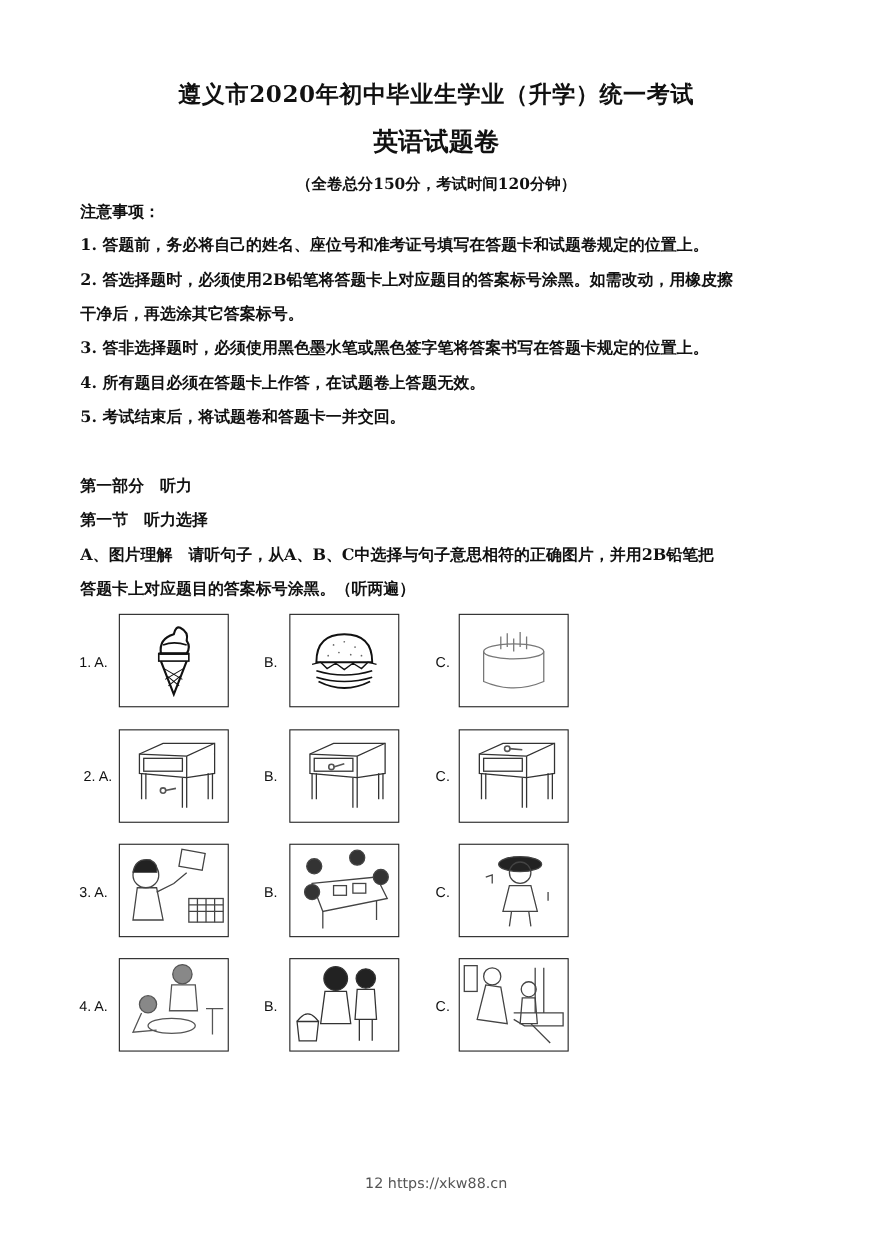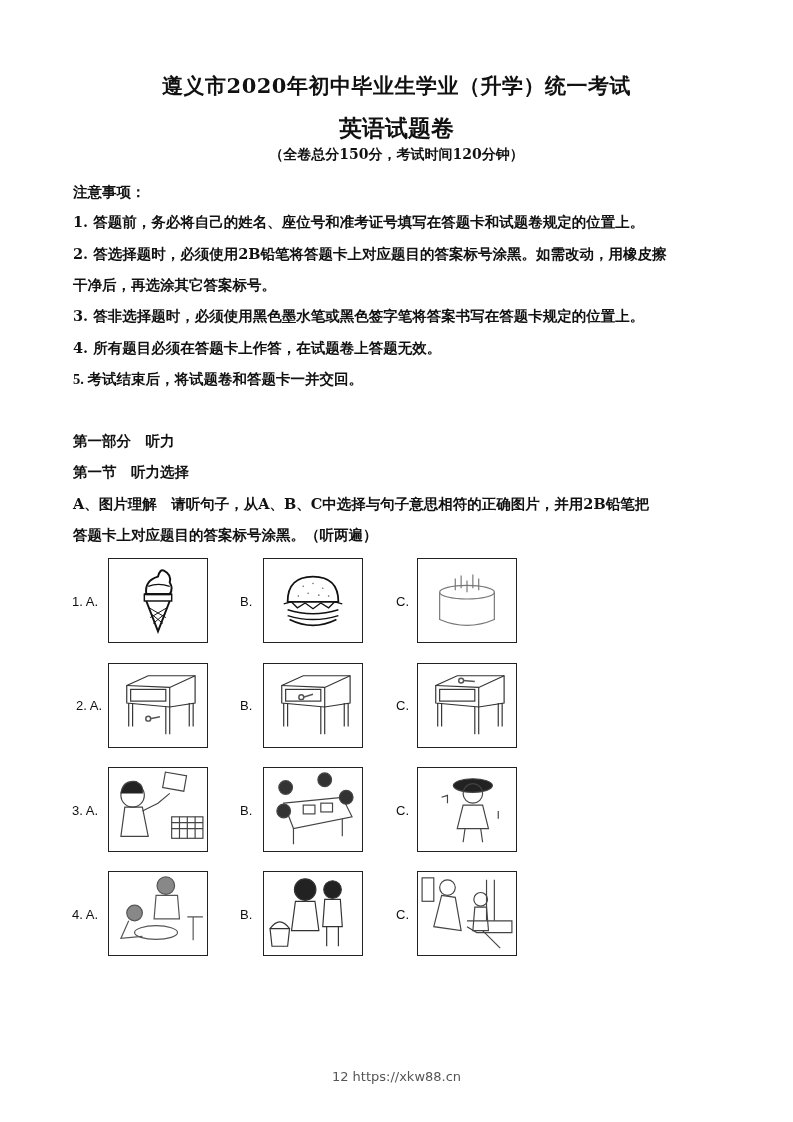--- a/index.html
+++ b/index.html
@@ -1,21 +1,21 @@
 <!DOCTYPE html>
 <html><head>
 <meta charset="utf-8">
 <style>
   html, body { margin:0; padding:0; background:#ffffff; }
   body { width:793px; height:1122px; position:relative; overflow:hidden;
          font-family:"DejaVu Serif","Liberation Serif",serif; color:#111; }
   .title { position:absolute; left:0; width:793px; text-align:center; font-weight:bold; }
   #t1 { top:72px; font-size:21px; letter-spacing:0.5px; }
   #t2 { top:113px; font-size:23px; }
-  #t3 { top:146px; font-size:14px; }
+  #t3 { top:159px; font-size:14px; }
   .line { position:absolute; left:73px; font-size:14.5px; font-weight:bold; white-space:nowrap; }
   .qlabel { position:absolute; font-size:13px; font-family:Liberation Sans, sans-serif; }
   .pic { position:absolute; width:100px; height:85px; border:1.5px solid #222; background:#fff; box-sizing:border-box; overflow:hidden; }
   .pic svg { width:100%; height:100%; display:block; }
   .footer { position:absolute; top:1069px; left:0; width:793px; text-align:center;
             font-family:"DejaVu Sans","Liberation Sans",sans-serif; font-size:13px; color:#555; }
 </style>
 </head>
 <body>
 
@@ -23,21 +23,21 @@
   <div id="t1" class="title">遵义市2020年初中毕业生学业（升学）统一考试</div>
   <div id="t2" class="title">英语试题卷</div>
   <div id="t3" class="title">（全卷总分150分，考试时间120分钟）</div>
 
   <div class="line" style="top:183px;">注意事项：</div>
   <div class="line" style="top:213px;">1. 答题前，务必将自己的姓名、座位号和准考证号填写在答题卡和试题卷规定的位置上。</div>
   <div class="line" style="top:245px;">2. 答选择题时，必须使用2B铅笔将答题卡上对应题目的答案标号涂黑。如需改动，用橡皮擦</div>
   <div class="line" style="top:276px;">干净后，再选涂其它答案标号。</div>
   <div class="line" style="top:307px;">3. 答非选择题时，必须使用黑色墨水笔或黑色签字笔将答案书写在答题卡规定的位置上。</div>
   <div class="line" style="top:339px;text-align:right;">4. 所有题目必须在答题卡上作答，在试题卷上答题无效。</div>
-  <div class="line" style="top:370px;font-family:Liberation Serif, serif;">5. 考试结束后，将试题卷和答题卡一并交回。</div>
+  <div class="line" style="top:370px;">5. 考试结束后，将试题卷和答题卡一并交回。</div>
 
   <div class="line" style="top:432px;">第一部分　听力</div>
   <div class="line" style="top:463px;">第一节　听力选择</div>
   <div class="line" style="top:495px;">A、图片理解　请听句子，从A、B、C中选择与句子意思相符的正确图片，并用2B铅笔把</div>
   <div class="line" style="top:526px;">答题卡上对应题目的答案标号涂黑。（听两遍）</div>
 
   <div>
     <span class="qlabel" style="left:72px;top:594px;">1. A.</span>
     <div class="pic" style="left:108px;top:558px;">
       <svg viewBox="0 0 100 85">

